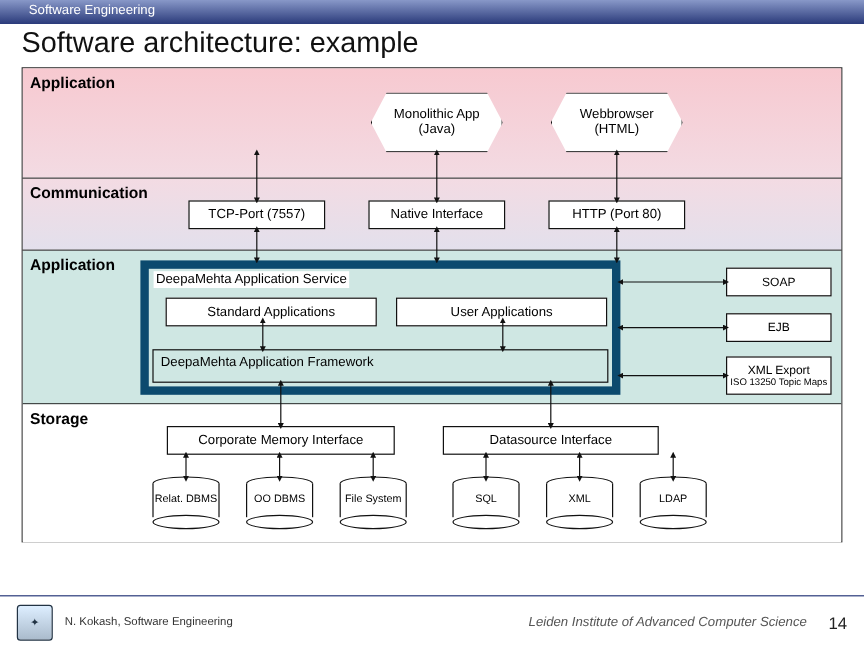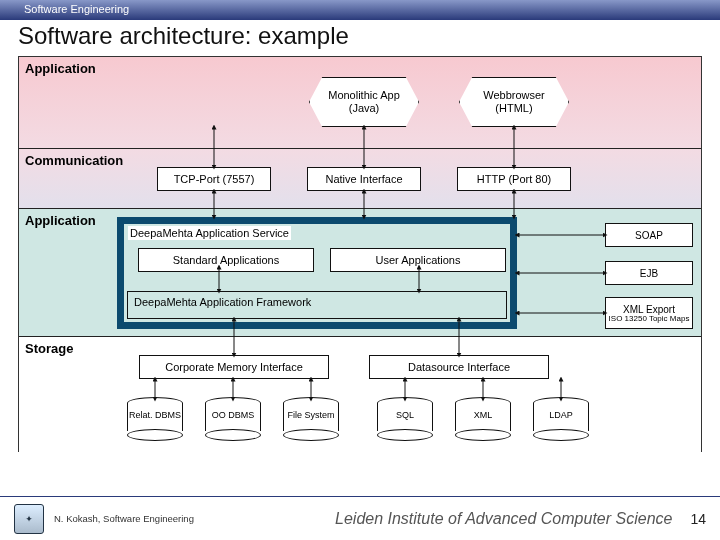--- a/index.html
+++ b/index.html
@@ -34,21 +34,21 @@
   .cyl .lbl{ position:absolute; top:14px; width:100%; text-align:center; font-size:9px; line-height:1.1;}
   
   svg.wires { position:absolute; inset:0; width:100%; height:100%; pointer-events:none; }
   svg.wires line { stroke:#111; stroke-width:1; }
   svg.wires .arr { marker-start:url(#a); marker-end:url(#a); }
   
   .footer { position:absolute; bottom:0; left:0; right:0; height:44px; border-top:1px solid #2a3a7a; display:flex; align-items:center; padding:0 14px; }
   .crest { width:30px; height:30px; border:1px solid #234; border-radius:3px; margin-right:10px; display:flex;align-items:center;justify-content:center;font-size:9px;color:#234; background:linear-gradient(#def,#abc);}
   .foot-txt { font-size:9.5px; color:#333; }
   .foot-right { margin-left:auto; display:flex; align-items:center; gap:18px;}
-  .foot-inst { font-size:16px; color:#555; font-style:italic; }
+  .foot-inst { font-size:11px; color:#555; font-style:italic; }
   .pagenum { font-size:14px; color:#222; }
 </style>
 </head>
 <body>
 
 <div class="topbar">
   <span>Software Engineering</span>
 </div>
 
 <h1 class="title">Software architecture: example</h1>

